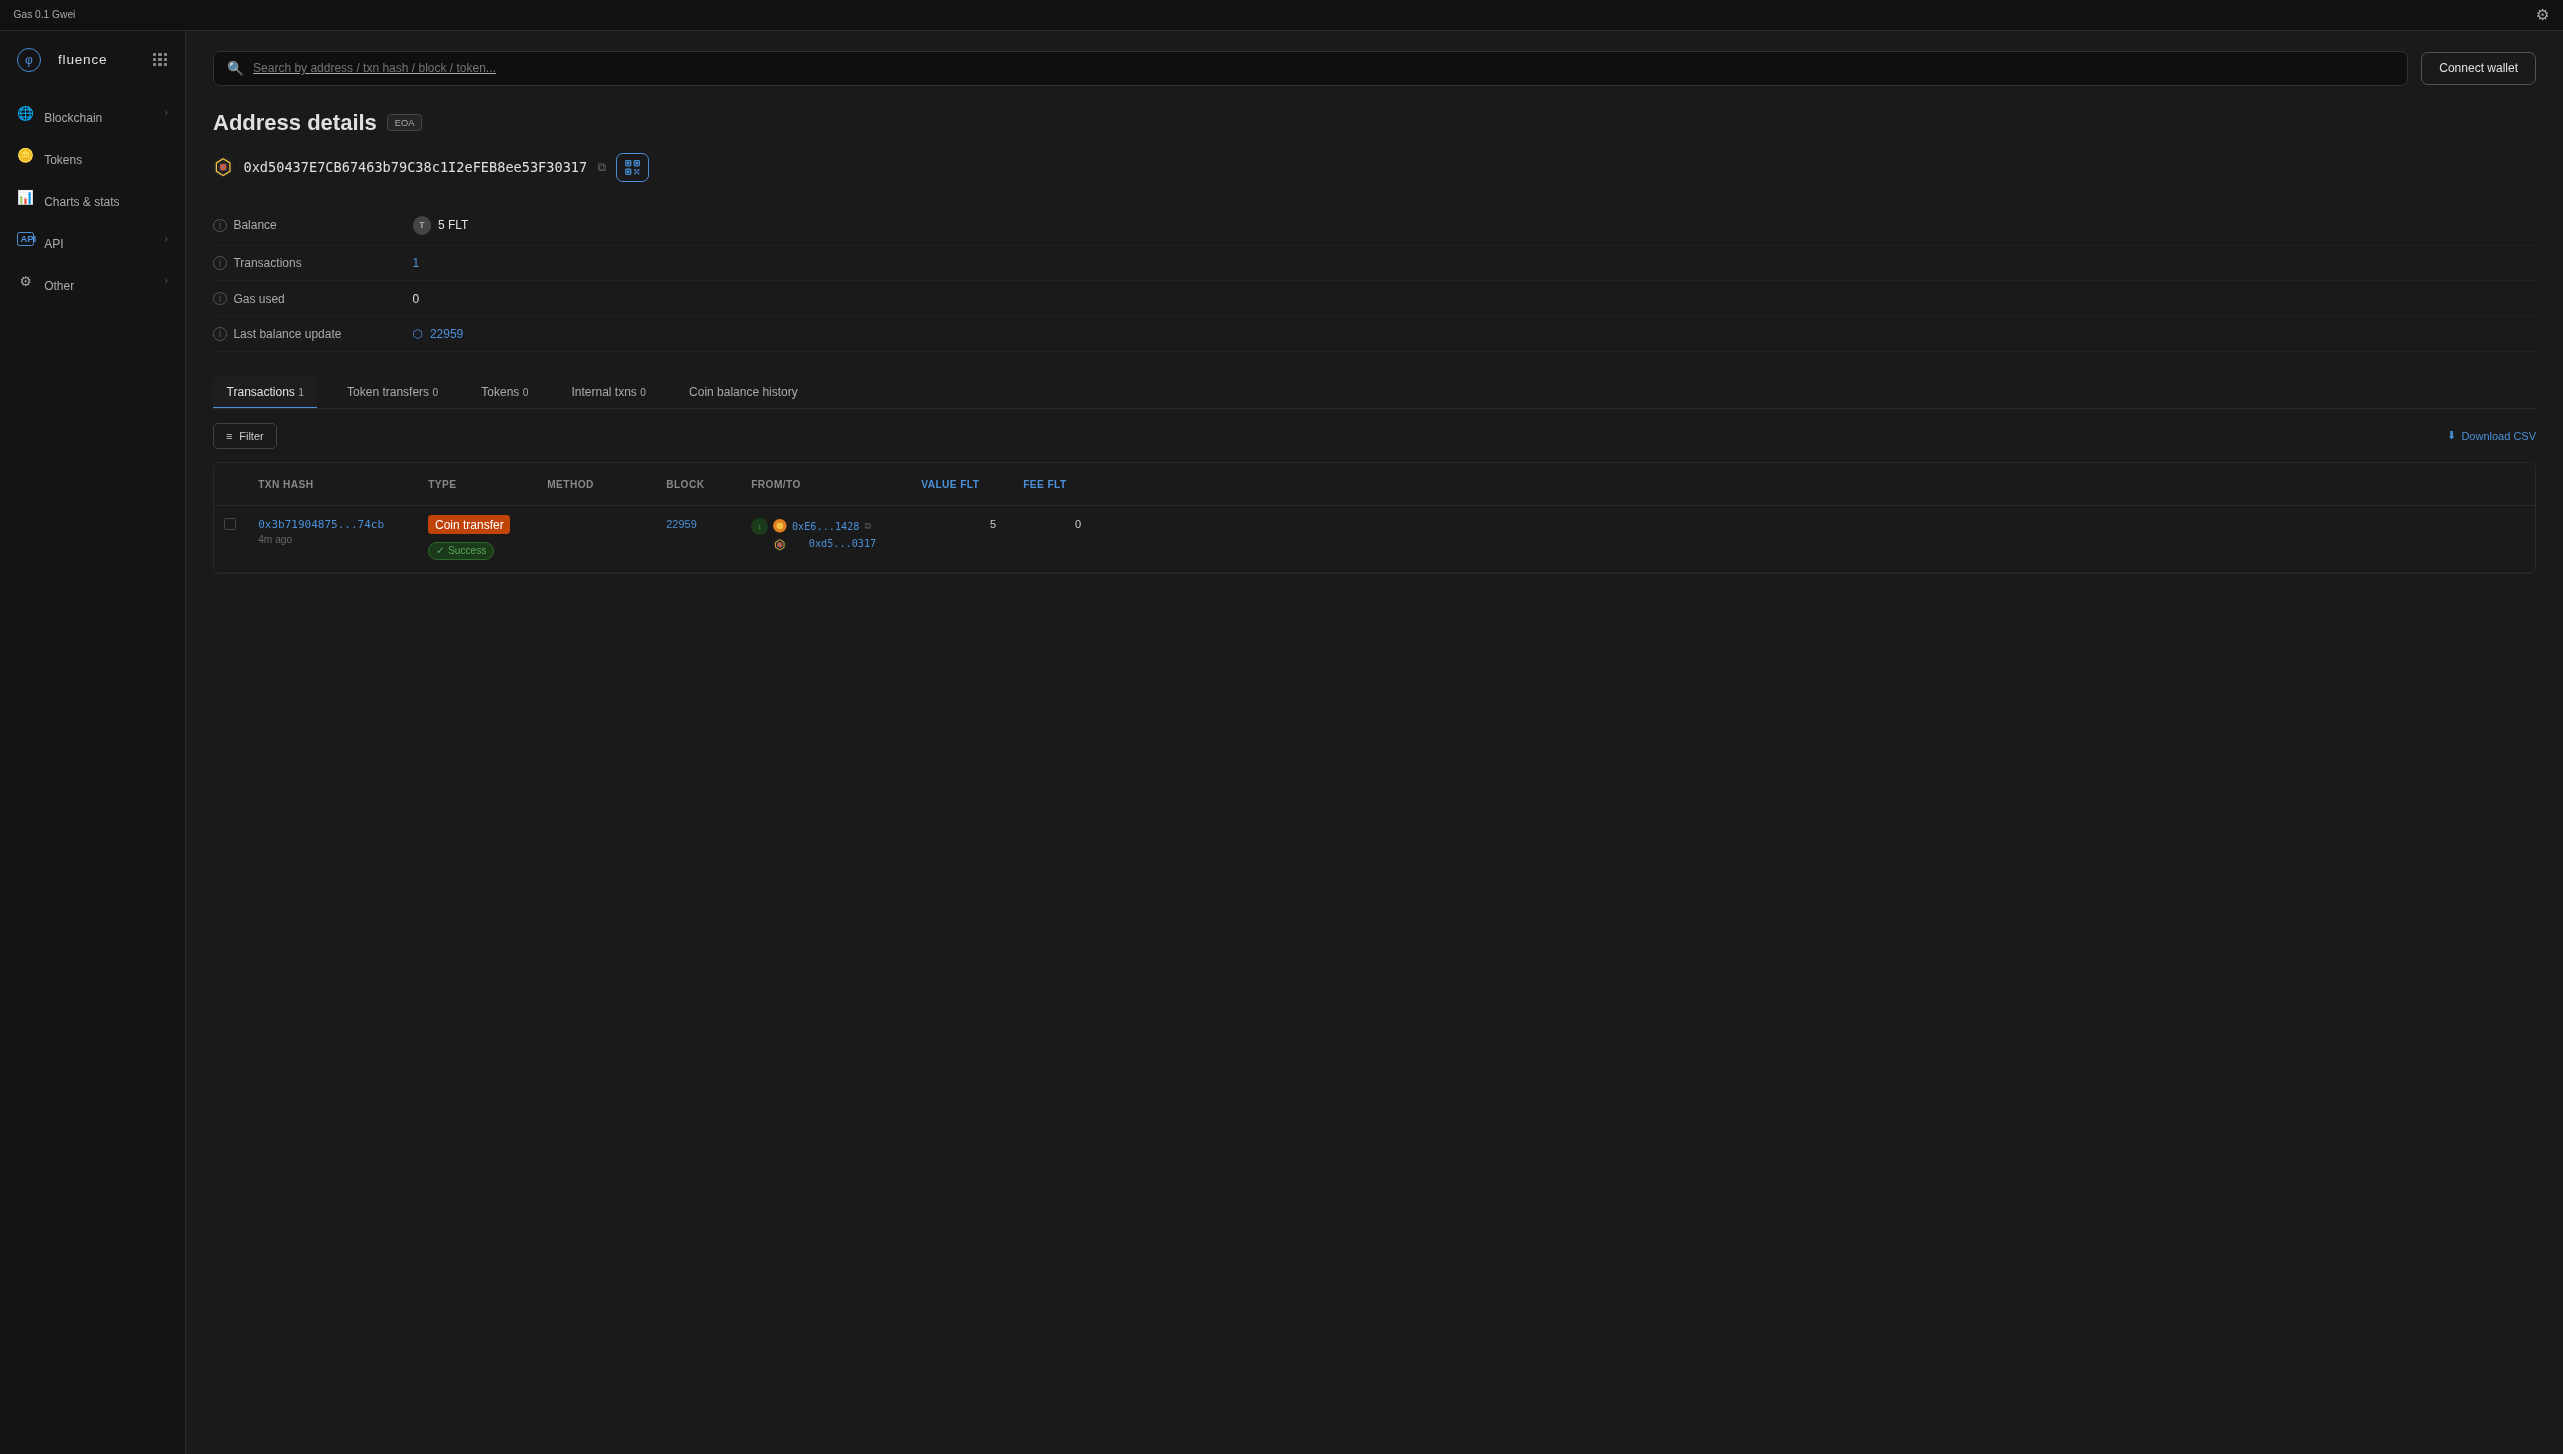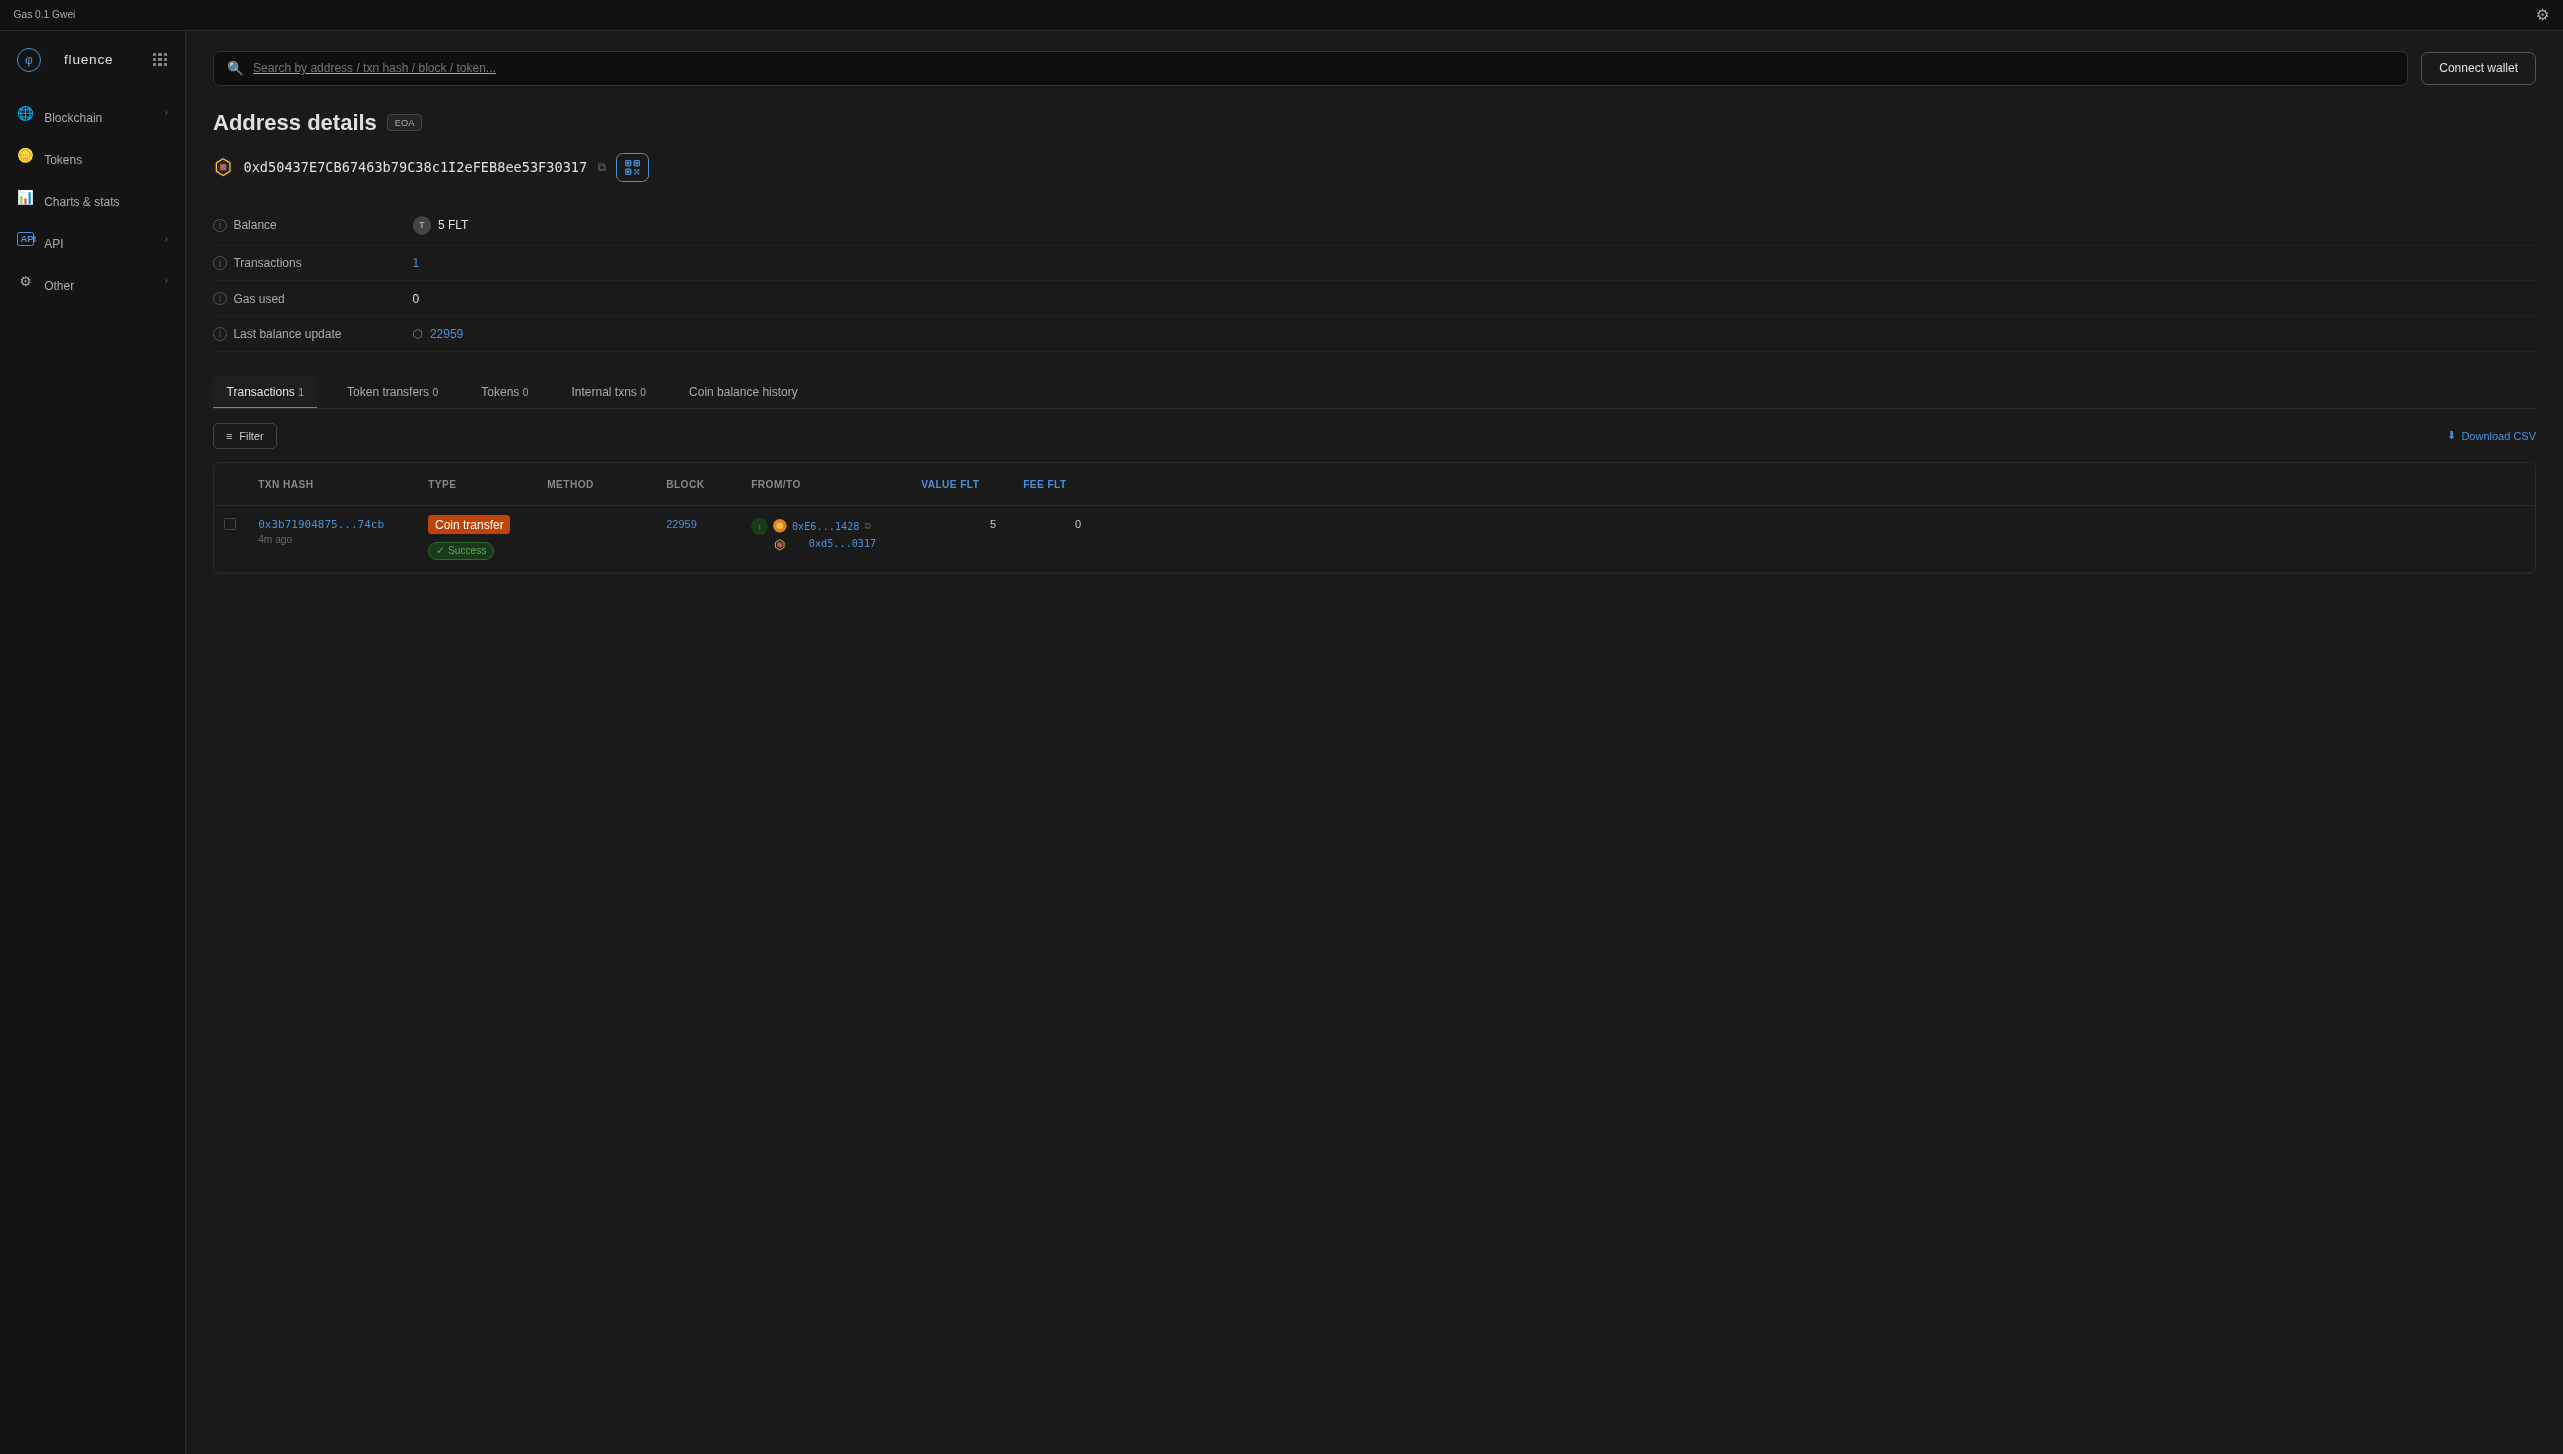--- a/index.html
+++ b/index.html
@@ -41,21 +41,21 @@
     .sidebar {
       width: 186px;
       background: #141414;
       border-right: 0.8px solid #2a2a2a;
       padding: 17px 0;
       flex-shrink: 0;
     }
     .logo {
       display: flex;
       align-items: center;
-      gap: 23px;
+      gap: 17px;
       padding: 0 17px 20.3px 17px;
     }
     .logo-icon {
       width: 24px;
       height: 24px;
       border: 1.7px solid #4a90d9;
       border-radius: 50%;
       display: flex;
       align-items: center;
       justify-content: center;

